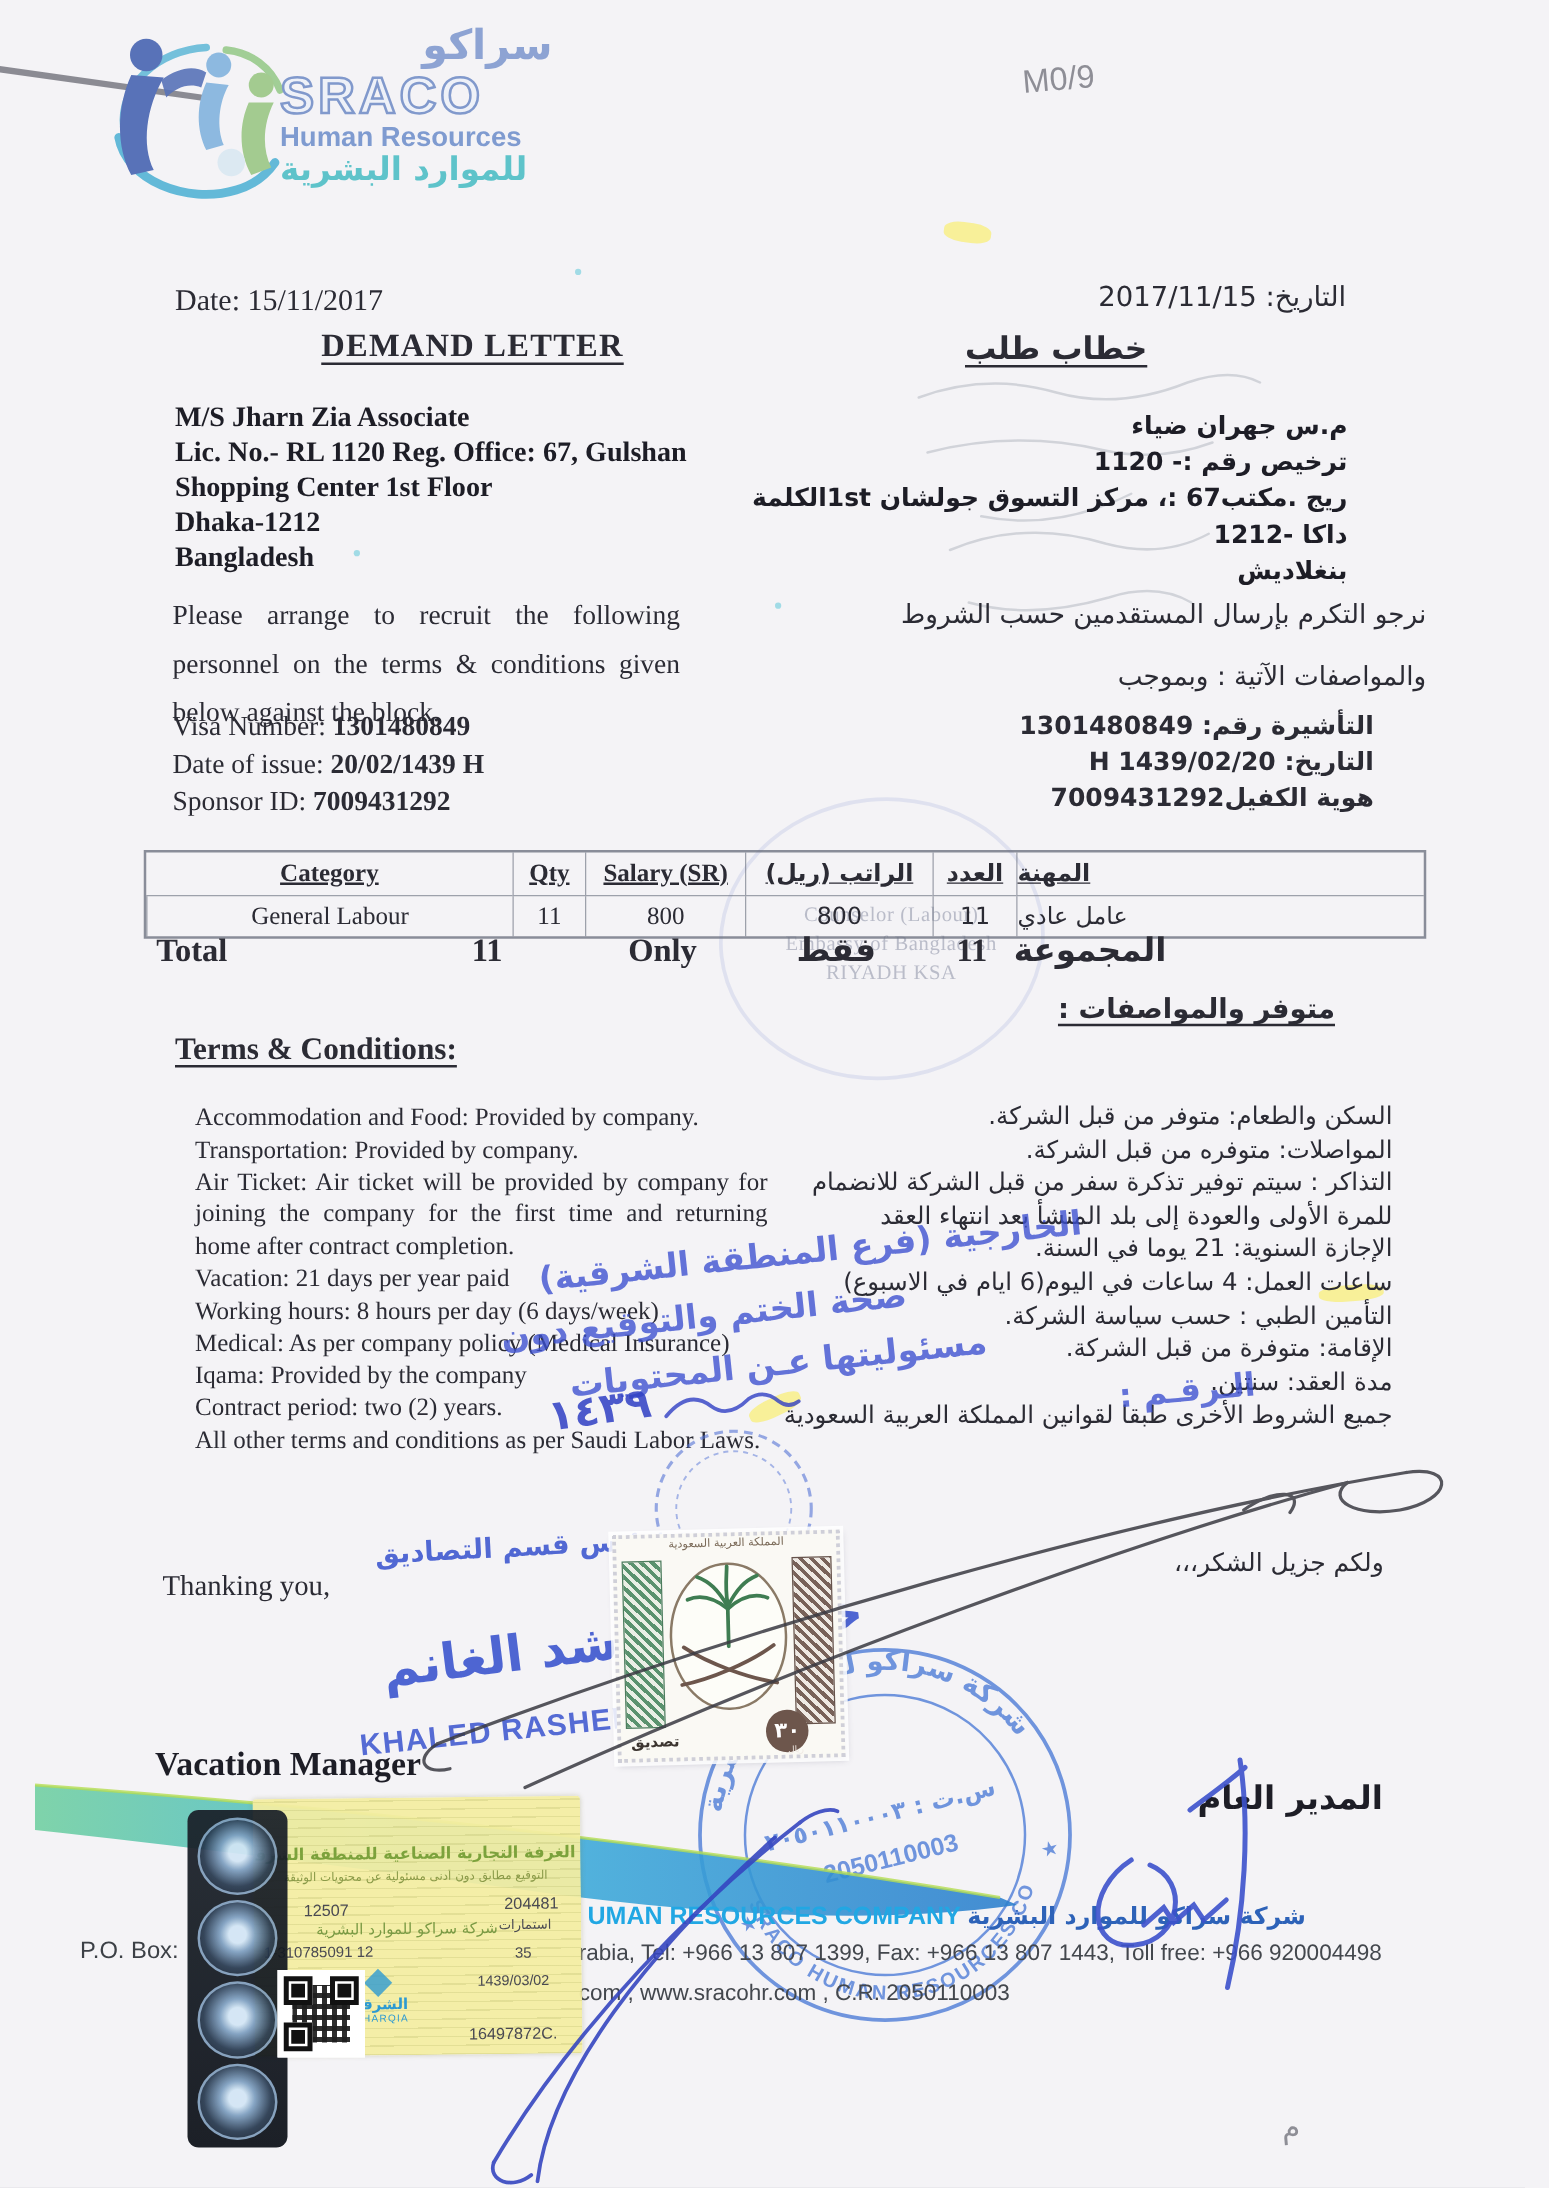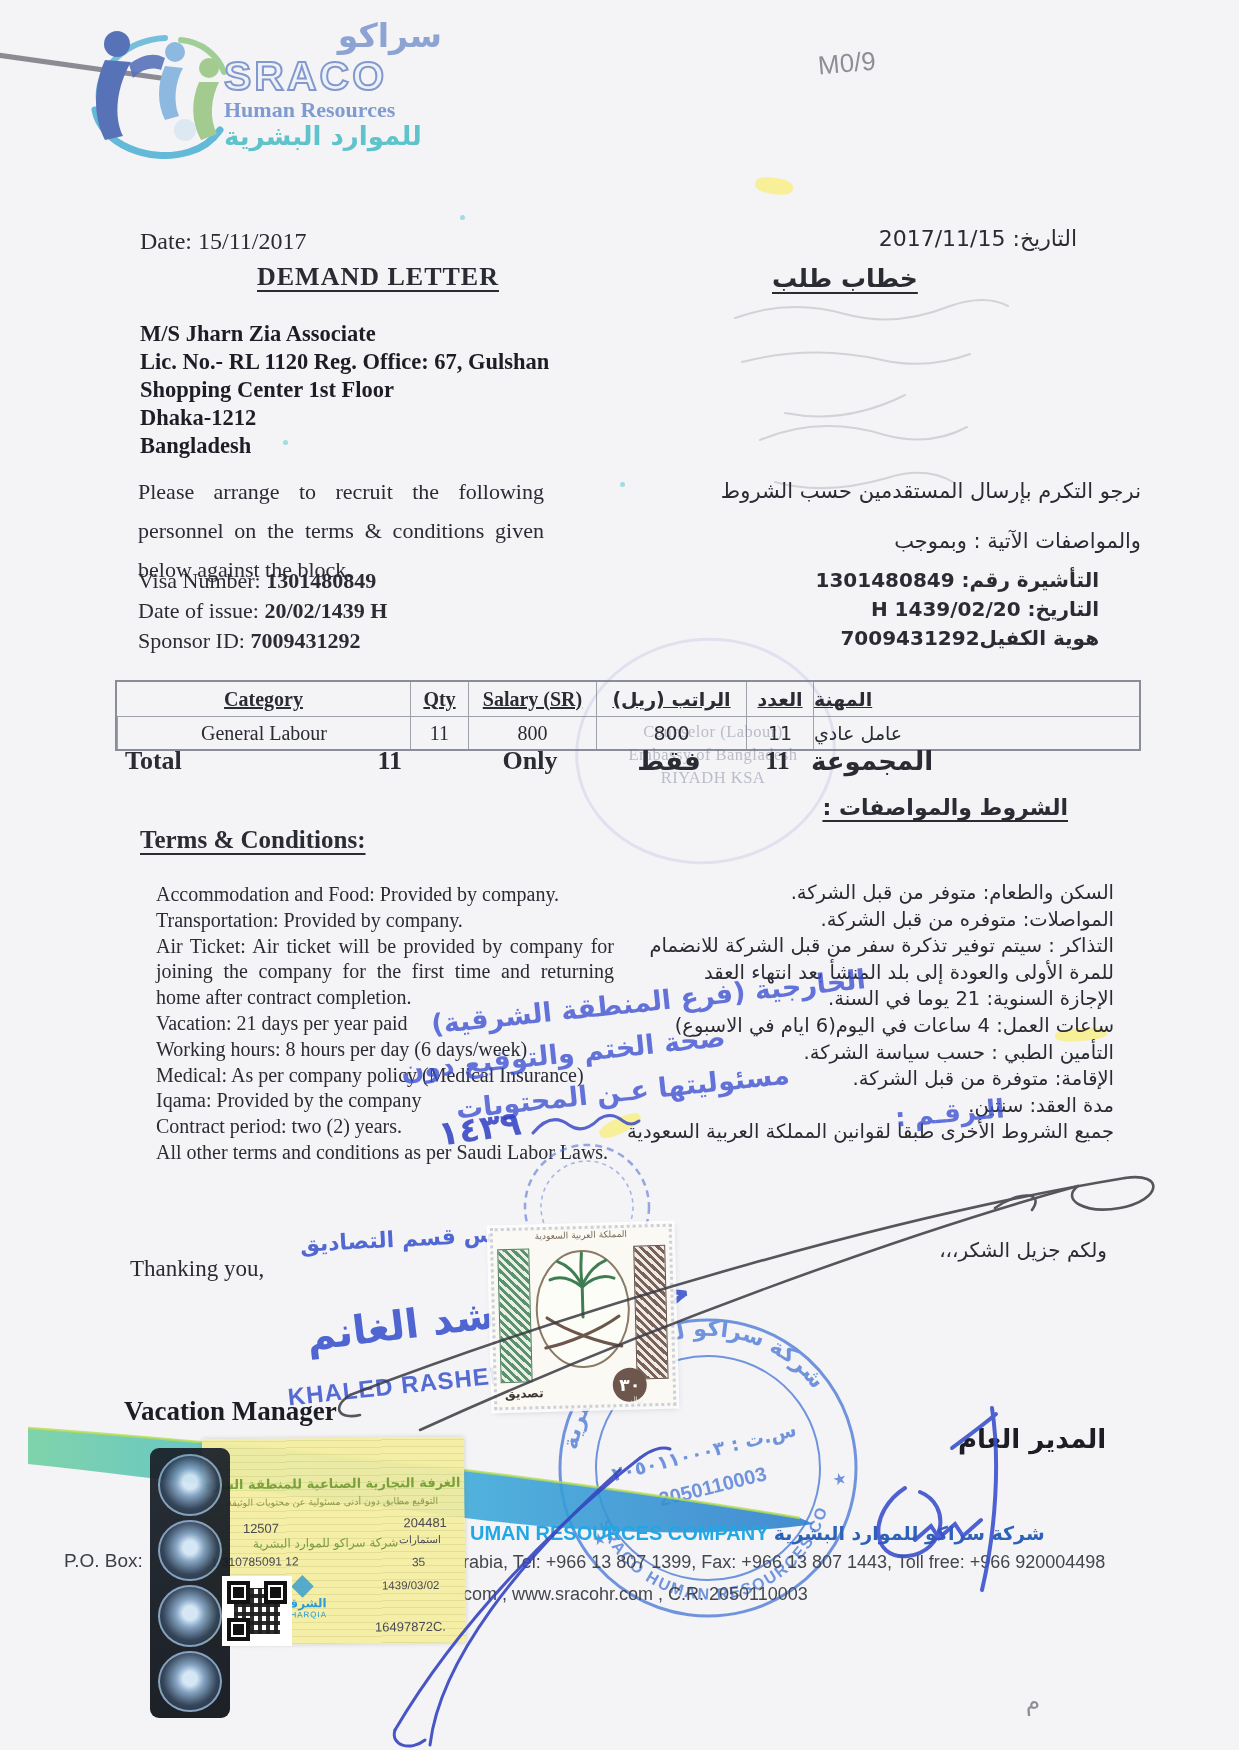--- a/index.html
+++ b/index.html
@@ -8,21 +8,21 @@
   .abs{position:absolute;}
   .ar{font-family:"DejaVu Sans",sans-serif;direction:rtl;}
   .sans{font-family:"Liberation Sans","DejaVu Sans",sans-serif;}
   .b{font-weight:bold;}
   .u{text-decoration:underline;text-decoration-thickness:2px;text-underline-offset:5px;}
   .ink{color:#1d1d26;}
   
   .logo-text{line-height:1.08;}
   .logo-ar{font-size:33px;font-weight:bold;color:#8da3d3;text-align:right;padding-right:22px;font-family:"DejaVu Sans",sans-serif;}
   .logo-en{font-size:41px;font-weight:bold;color:#eef1f8;-webkit-text-stroke:2px #8199cc;letter-spacing:3px;font-family:"Liberation Sans",sans-serif;}
-  .logo-sub{font-size:22px;font-weight:bold;color:#7f9bd0;font-family:Liberation Serif, serif;}
+  .logo-sub{font-size:22px;font-weight:bold;color:#7f9bd0;font-family:Liberation Sans, sans-serif;}
   .logo-sub-ar{font-size:26px;font-weight:bold;color:#5ec3ca;font-family:"DejaVu Sans",sans-serif;direction:rtl;text-align:left;}
   .pencil{color:#8e8e96;transform:rotate(-5deg);font-family:"Liberation Sans",sans-serif;}
   
   .dtable{display:grid;grid-template-columns:293px 58px 128px 150px 67px 326px;border:2px solid rgba(110,115,130,.8);font-size:20px;}
   .dtable .c{border-left:1px solid rgba(120,126,140,.7);display:flex;align-items:center;justify-content:center;height:32px;}
   .dtable .c:first-child,.dtable .c.nb{border-left:none;}
   .dtable .hd{font-weight:bold;text-decoration:underline;height:34px;border-bottom:1px solid rgba(120,126,140,.7);}
   .dtable .arc{font-family:"DejaVu Sans",sans-serif;direction:rtl;font-size:19px;}
   .dtable .right{justify-content:flex-end;padding-right:0;}
   .trow{display:grid;grid-template-columns:293px 58px 128px 150px 67px 326px;font-weight:bold;font-size:26px;}
@@ -110,20 +110,27 @@
   <div class="abs b u" style="left:257px;top:262px;font-size:26px;letter-spacing:1px;">DEMAND LETTER</div>
   <div class="abs ar b u" style="left:772px;top:264px;font-size:25px;">خطاب طلب</div>
 
   <div class="abs b ink" style="left:140px;top:320px;font-size:22.5px;line-height:28px;">
     <div>M/S Jharn Zia Associate</div>
     <div>Lic. No.- RL 1120 Reg. Office: 67, Gulshan</div>
     <div>Shopping Center 1st Floor</div>
     <div>Dhaka-1212</div>
     <div>Bangladesh</div>
   </div>
+  <div class="abs ar b ink" style="right:161px;top:326px;font-size:20px;line-height:29px;text-align:right;white-space:nowrap;">
+    <div>م.س جهران ضياء</div>
+    <div>ترخيص رقم :- 1120</div>
+    <div>ريج .مكتب67 :، مركز التسوق جولشان 1stالكلمة</div>
+    <div>داكا -1212</div>
+    <div>بنغلاديش</div>
+  </div>
 
   <div class="abs" style="left:138px;top:472px;width:406px;font-size:22px;line-height:39px;text-align:justify;">Please arrange to recruit the following personnel on the terms &amp; conditions given below against the block.</div>
   <div class="abs ar" style="right:98px;top:466px;font-size:21px;line-height:50px;text-align:right;white-space:nowrap;">
     <div>نرجو التكرم بإرسال المستقدمين حسب الشروط</div>
     <div>والمواصفات الآتية : وبموجب</div>
   </div>
 
   <div class="abs" style="left:138px;top:566px;font-size:22px;line-height:30px;">
     <div><span>Visa Number:</span> <b>1301480849</b></div>
     <div><span>Date of issue:</span> <b>20/02/1439 H</b></div>
@@ -161,21 +168,21 @@
       <span>Total</span>
       <span>11</span>
     </div>
     <div class="c"></div>
     <div class="c">Only</div>
     <div class="c arc ar" style="font-family:'DejaVu Sans',sans-serif;">فقط</div>
     <div class="c">11</div>
     <div class="c ar" style="justify-content:flex-end;padding-right:10px;font-family:'DejaVu Sans',sans-serif;">المجموعة</div>
   </div>
 
-  <div class="abs ar b u" style="right:171px;top:795px;font-size:22px;">الشروط والمواصفات :</div>
+  <div class="abs ar b u" style="right:171px;top:795px;font-size:22px;">متوفر والمواصفات :</div>
   <div class="abs b u" style="left:140px;top:826px;font-size:25px;">Terms &amp; Conditions:</div>
 
   <div class="abs terms" style="left:156px;top:882px;width:458px;font-size:20px;line-height:25.8px;text-align:justify;">
     <p>Accommodation and Food: Provided by company.</p>
     <p>Transportation: Provided by company.</p>
     <p>Air Ticket: Air ticket will be provided by company for joining the company for the first time and returning home after contract completion.</p>
     <p>Vacation: 21 days per year paid</p>
     <p>Working hours: 8 hours per day (6 days/week)</p>
     <p>Medical: As per company policy (Medical Insurance)</p>
     <p>Iqama: Provided by the company</p>

